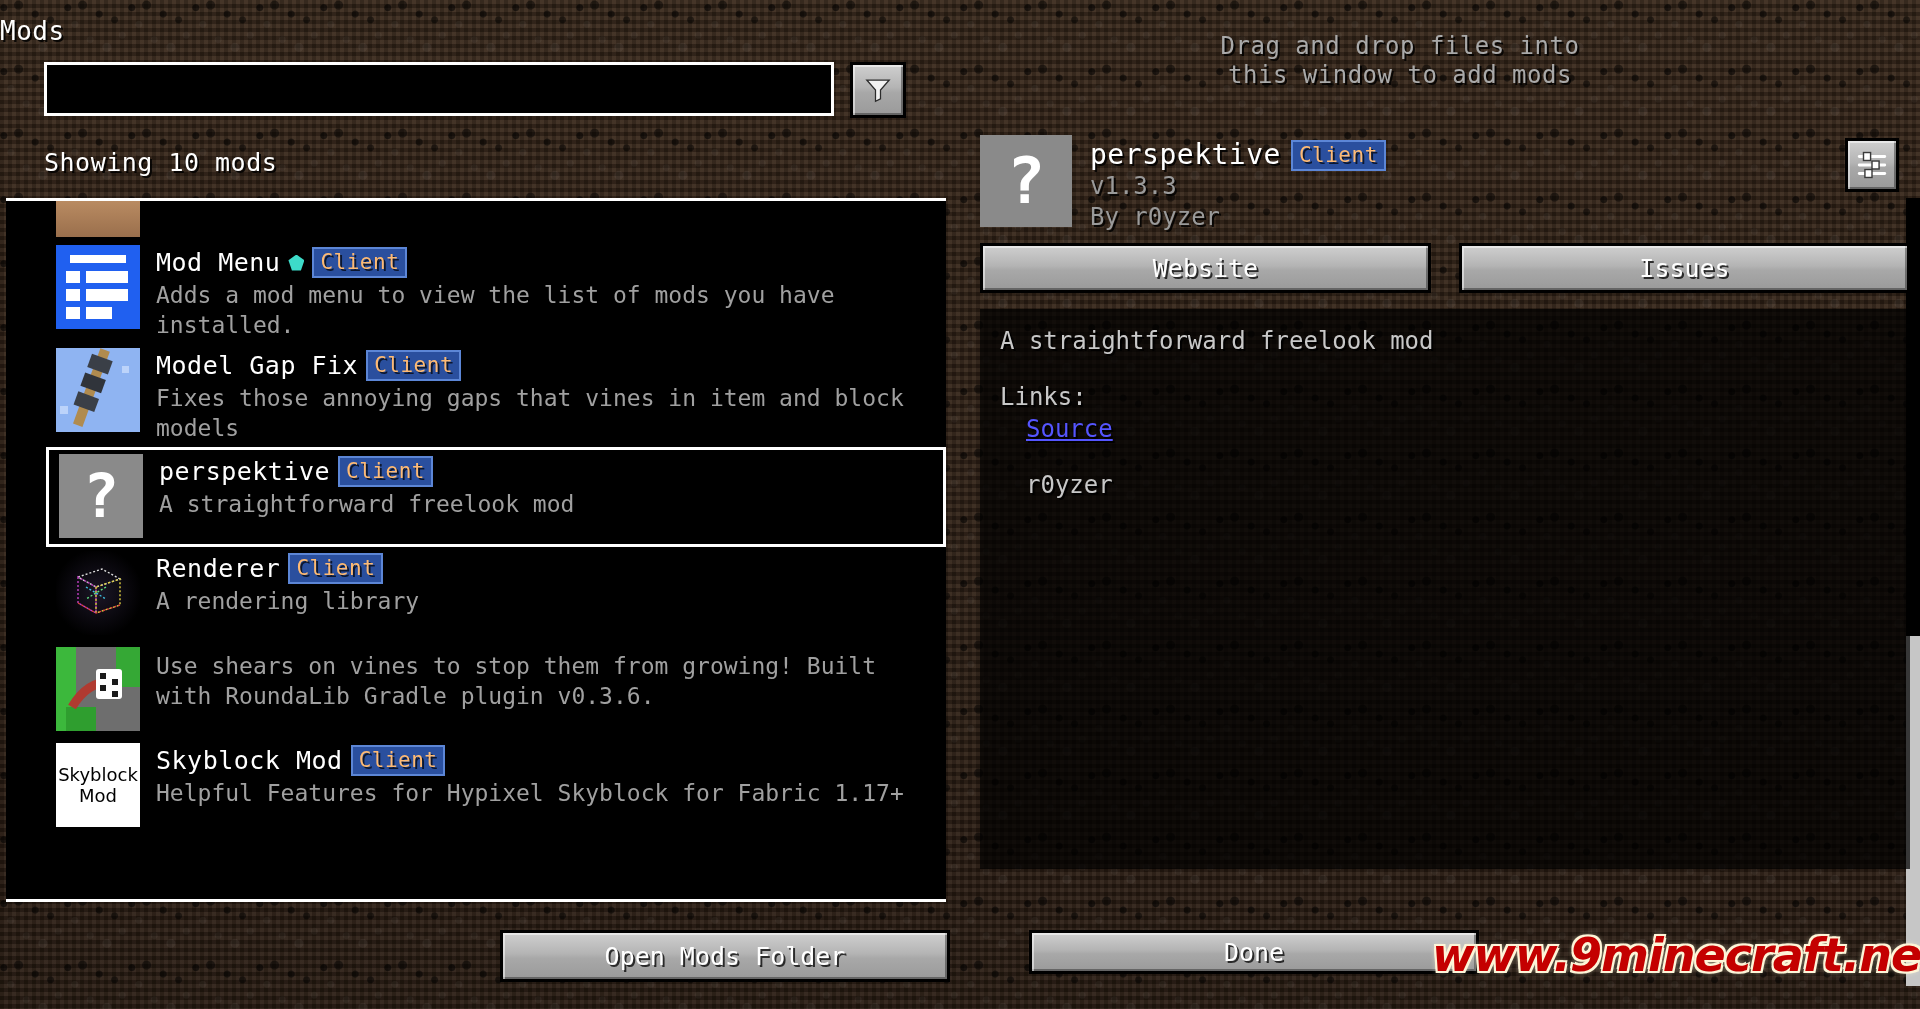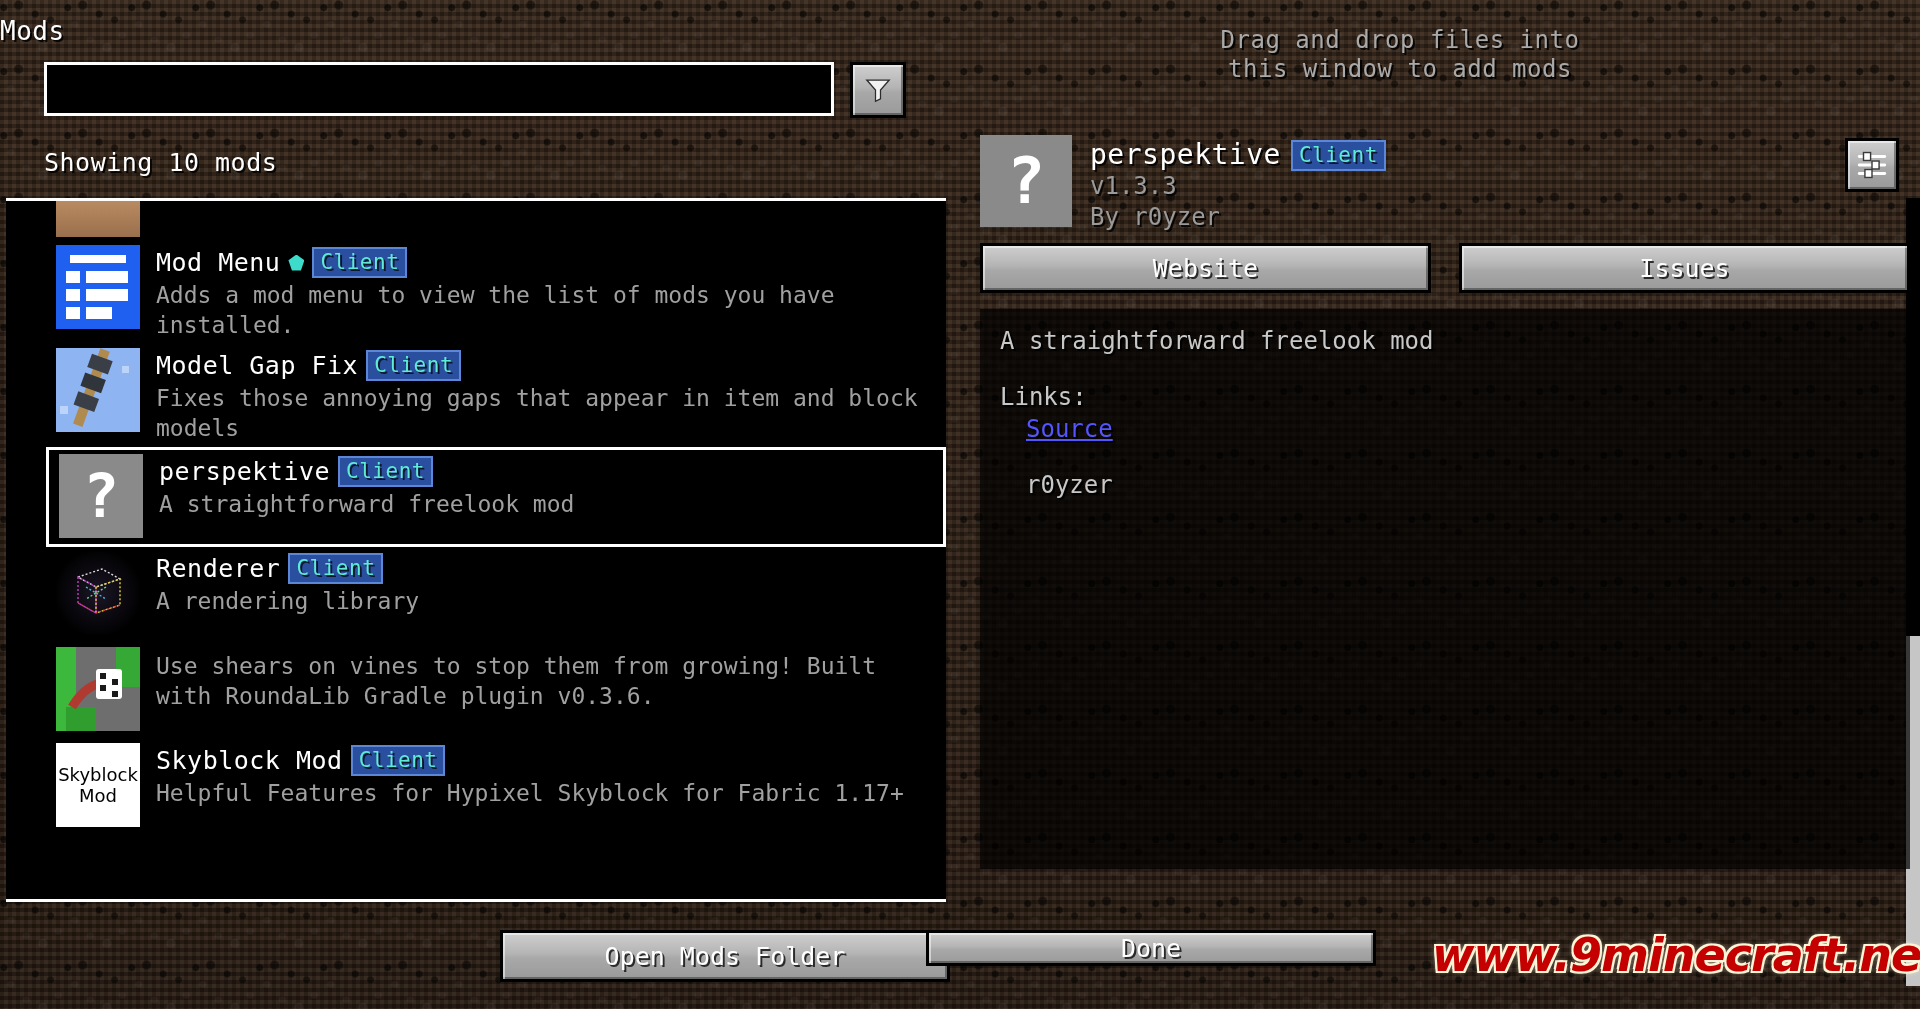--- a/index.html
+++ b/index.html
@@ -95,21 +95,21 @@
 
   #showing-count {
     position: absolute;
     left: 44px; top: 148px;
     font-size: 25px;
   }
 
   
   #dnd-hint {
     position: absolute;
-    left: 1000px; top: 26px;
+    left: 1000px; top: 32px;
     width: 800px;
     text-align: center;
     font-size: 24px;
     line-height: 29px;
   }
 
   
   #mod-list-frame {
     position: absolute;
     left: 6px; top: 198px;
@@ -151,21 +151,21 @@
   .mod-title-line {
     display: flex; align-items: center; gap: 8px;
     font-size: 25px;
     line-height: 30px;
   }
   .mod-name { color: #fff; white-space: nowrap; }
   .badge {
     display: inline-block;
     background: #2a4f9e;
     border: 2px solid #5c86d6;
-    color: #5eead4;
+    color: #fdba74;
     font-size: 21px;
     line-height: 22px;
     padding: 2px 6px 3px;
     text-shadow: 2px 2px 0 rgba(0,0,0,.7);
   }
   .mod-desc {
     color: #a0a0a0;
     font-size: 23px;
     line-height: 30px;
     padding-top: 2px;
@@ -261,22 +261,22 @@
 
   
   #open-mods-folder {
     position: absolute;
     left: 500px; top: 930px;
     width: 450px; height: 52px;
     font-size: 25px;
   }
   #done-btn {
     position: absolute;
-    left: 926px; top: 930px;
-    width: 450px; height: 36px;
+    left: 1029px; top: 930px;
+    width: 450px; height: 44px;
     font-size: 25px;
   }
 
   
   #watermark {
     position: absolute;
     left: 1432px; top: 928px;
     font-family: "DejaVu Sans", sans-serif;
     font-weight: bold;
     font-style: italic;
@@ -399,21 +399,21 @@
               <rect x="24" y="50" width="22" height="14" fill="#3a3f47"></rect>
             </g>
             <rect x="4" y="58" width="8" height="8" fill="#bcd3fa"></rect>
             <rect x="66" y="18" width="7" height="7" fill="#bcd3fa"></rect>
           </svg></div>
         <div class="mod-text">
           <div class="mod-title-line mc">
             <span class="mod-name">Model Gap Fix</span>
             <span class="badge">Client</span>
           </div>
-          <div class="mod-desc">Fixes those annoying gaps that appear in item and block models</div>
+          <div class="mod-desc">Fixes those annoying gaps that vines in item and block models</div>
         </div>
       </div>
       <div class="mod-row selected" style="min-height: 100px;">
         <div class="mod-icon icon-question">?</div>
         <div class="mod-text">
           <div class="mod-title-line mc">
             <span class="mod-name">perspektive</span>
             <span class="badge">Client</span>
           </div>
           <div class="mod-desc">A straightforward freelook mod</div>

